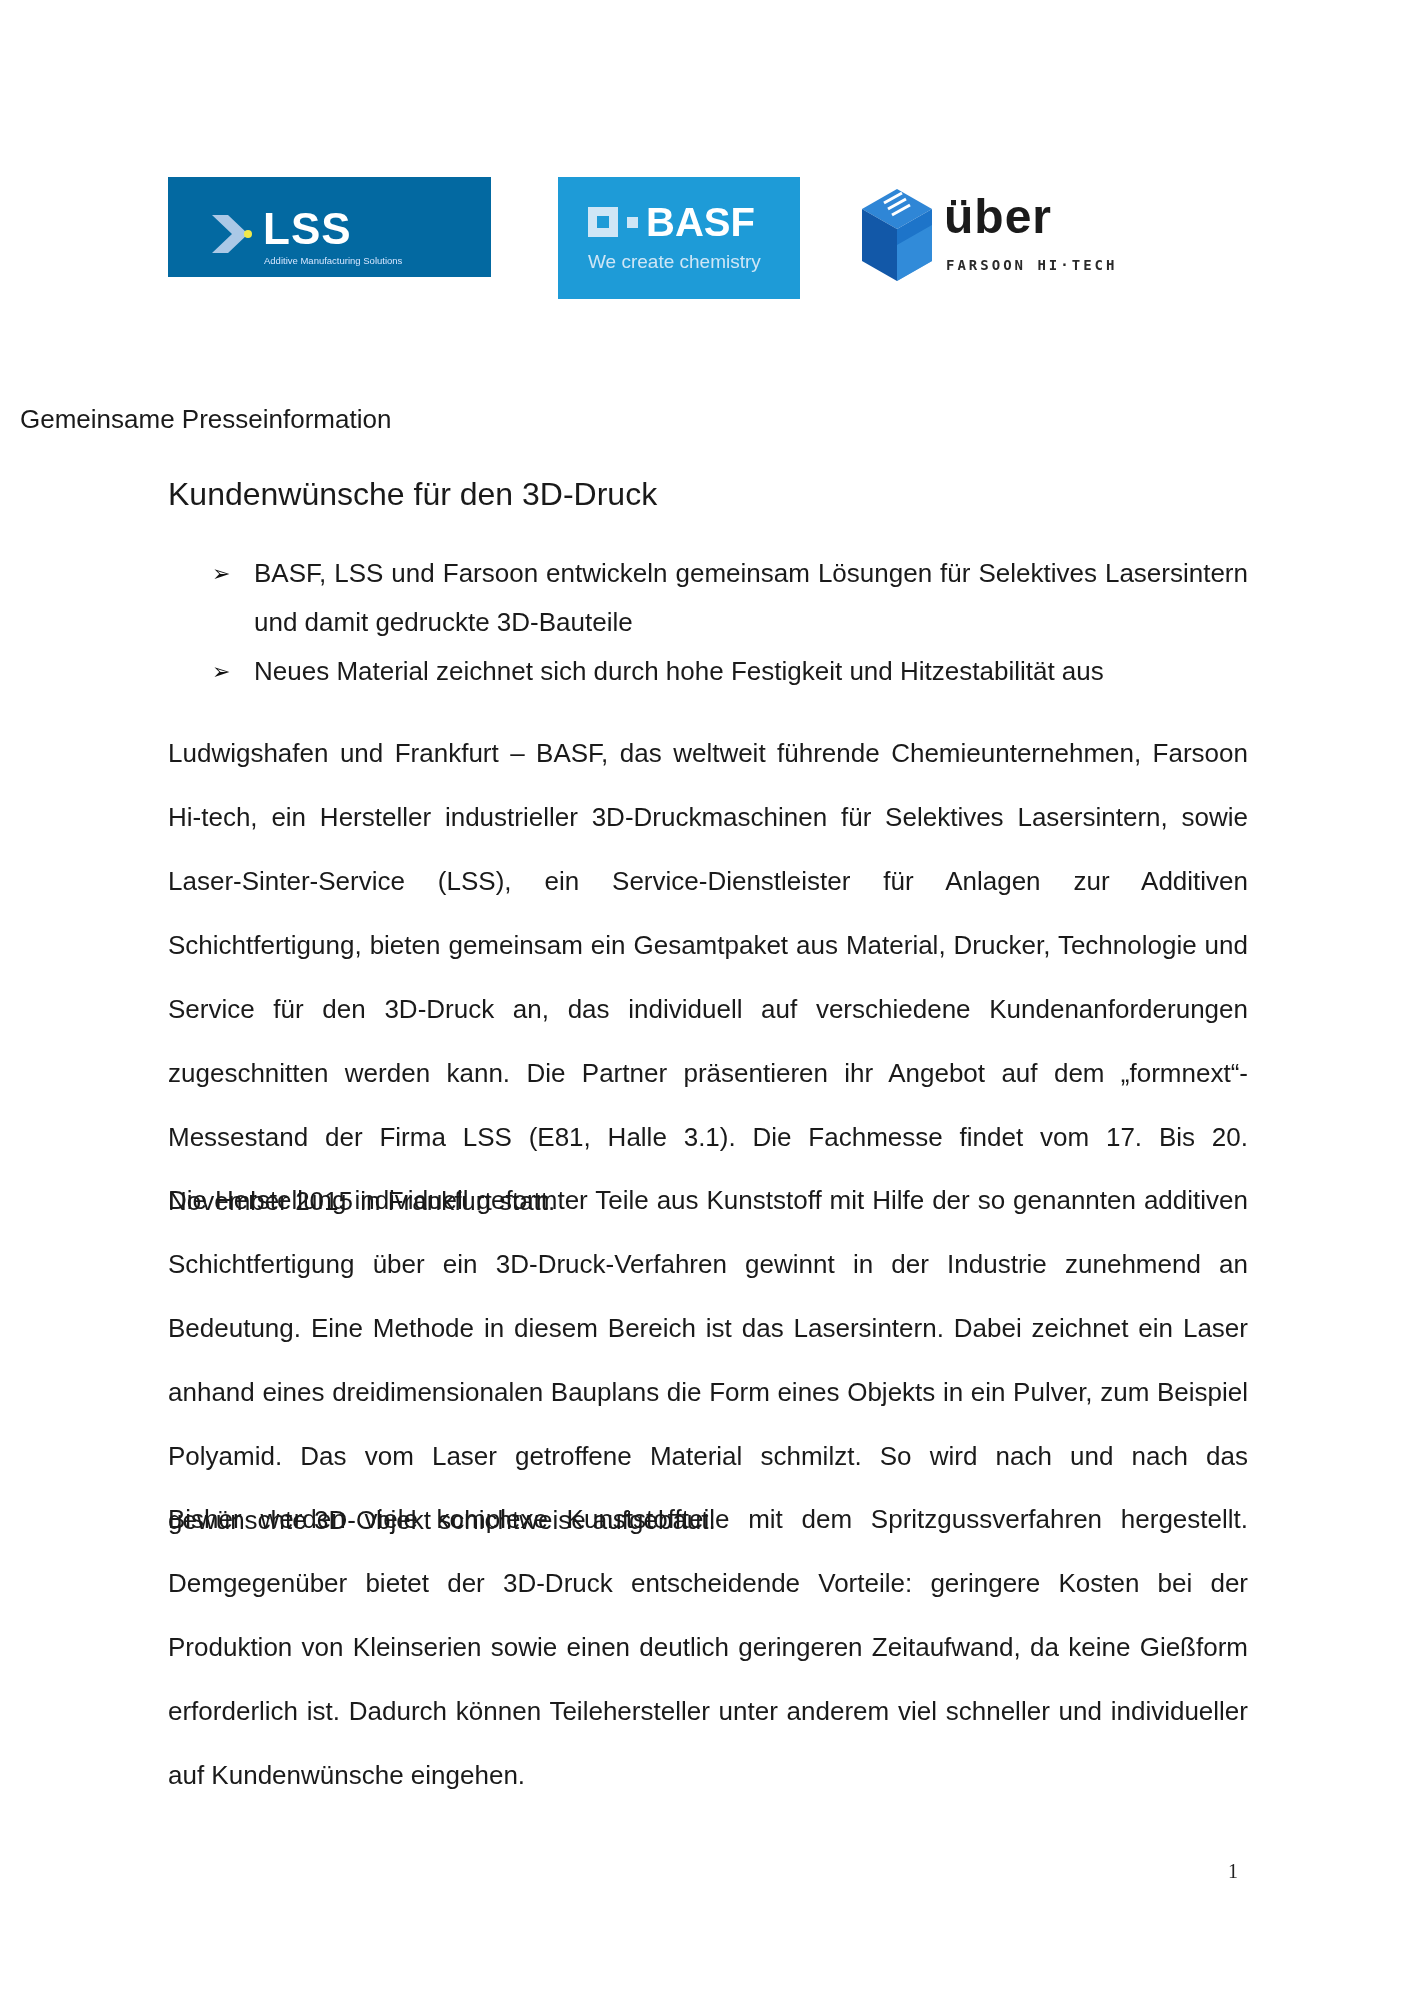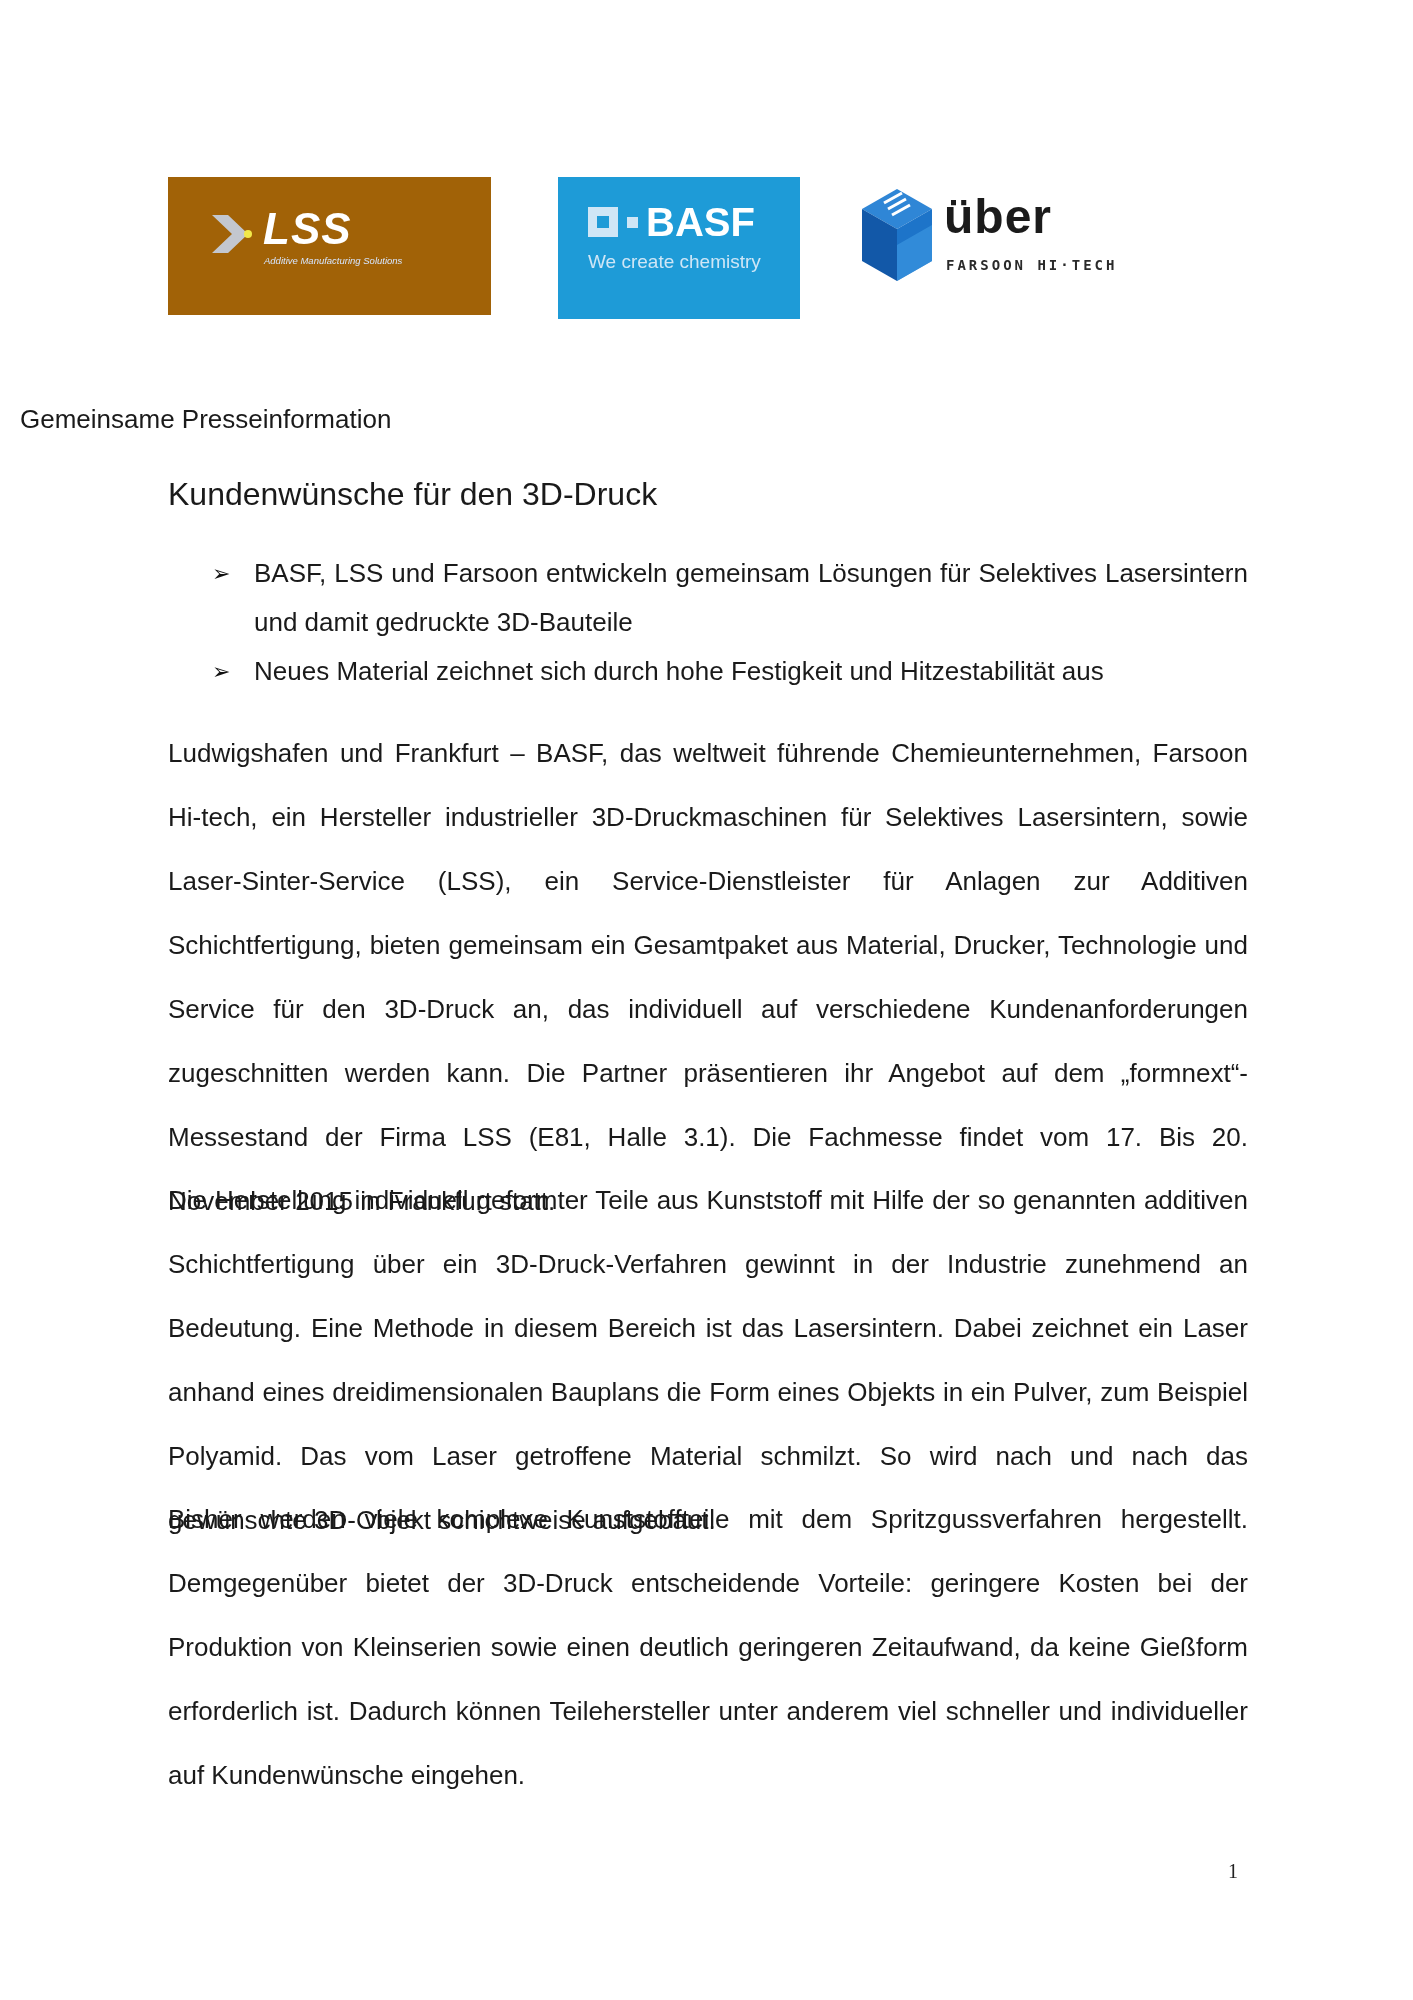--- a/index.html
+++ b/index.html
@@ -18,23 +18,22 @@
     .page {
       position: absolute;
       left: 0; top: 0;
       width: 1413px;
       height: 2000px;
     }
     
     .logo { position: absolute; }
     .logo-lss {
       left: 168px; top: 177px;
-      width: 323px; height: 138px;
-      background: #a16207;
-      font-style: italic;
+      width: 323px; height: 100px;
+      background: #0369a1;
     }
     .lss-arrow {
       position: absolute;
       left: 40px; top: 32px;
       width: 50px; height: 50px;
     }
     .lss-word {
       position: absolute;
       left: 95px; top: 30px;
       font-size: 44px;
@@ -45,21 +44,21 @@
     }
     .lss-tag {
       position: absolute;
       left: 96px; top: 78px;
       font-size: 9.5px;
       color: #d6e6ff;
       white-space: nowrap;
     }
     .logo-basf {
       left: 558px; top: 177px;
-      width: 242px; height: 142px;
+      width: 242px; height: 122px;
       background: #1e9bd7;
     }
     .basf-sq1 {
       position: absolute;
       left: 30px; top: 30px;
       width: 30px; height: 30px;
       background: #cfe6f6;
     }
     .basf-sq1::after {
       content: "";

